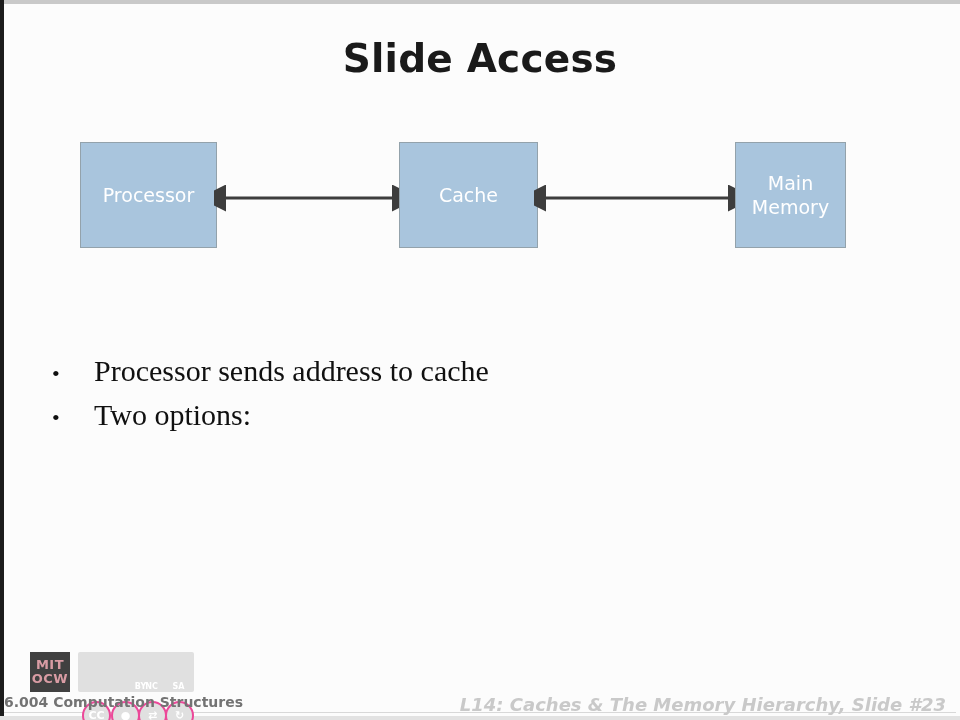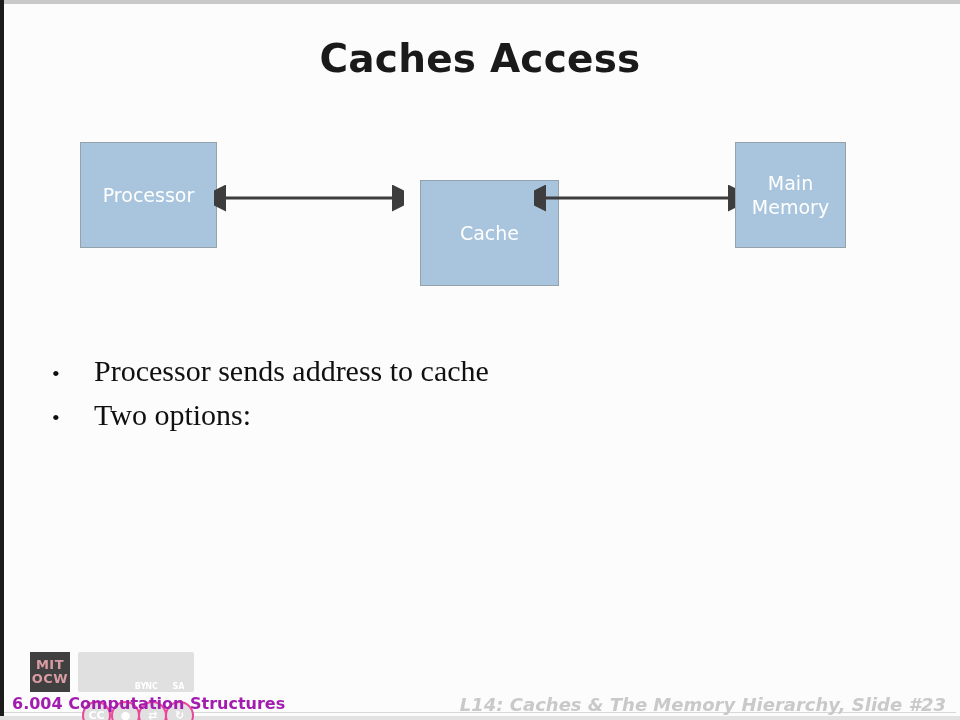--- a/index.html
+++ b/index.html
@@ -56,21 +56,21 @@
     align-items: center;
     justify-content: center;
     text-align: center;
     color: #ffffff;
     font-family: "DejaVu Sans", sans-serif;
     font-size: 19px;
     line-height: 1.28;
     font-weight: 400;
   }
   #box-processor { left: 80px;  top: 142px; width: 137px; height: 106px; }
-  #box-cache     { left: 420px; top: 142px; width: 139px; height: 106px; margin-top: 38px; }
+  #box-cache     { left: 399px; top: 142px; width: 139px; height: 106px; }
   #box-mainmem   { left: 735px; top: 142px; width: 111px; height: 106px; }
 
   .arrow-svg {
     position: absolute;
     top: 180px;
     height: 36px;
   }
   #arrow-proc-cache { left: 214px; width: 190px; }
   #arrow-cache-mem  { left: 534px; width: 206px; }
 
@@ -100,25 +100,25 @@
 
   
   #footer-rule {
     position: absolute;
     left: 4px; top: 712px;
     width: 952px; height: 1px;
     background: #d8d8d8;
   }
   #footer-left {
     position: absolute;
-    left: 12px; top: 694px;
-    font-family: "DejaVu Sans", sans-serif;
-    font-size: 16px;
-    font-weight: bold;
-    color: #a21caf;
+    left: 4px; top: 694px;
+    font-family: "DejaVu Sans", sans-serif;
+    font-size: 14px;
+    font-weight: bold;
+    color: #737373;
     white-space: nowrap;
   }
   #footer-right {
     position: absolute;
     right: 14px; top: 694px;
     font-family: "DejaVu Sans", sans-serif;
     font-size: 18px;
     font-style: italic;
     font-weight: bold;
     color: #c9c9c9;
@@ -178,21 +178,21 @@
 </style>
 </head>
 <body>
 
 <div id="slide">
 
   <div id="edge-top"></div>
   <div id="edge-left"></div>
   <div id="edge-bottom"></div>
 
-  <div id="title">Caches Access</div>
+  <div id="title">Slide Access</div>
 
   <div id="diagram">
 
     <div class="dgm-box" id="box-processor">
       <span>Processor</span>
     </div>
 
     <svg class="arrow-svg" id="arrow-proc-cache" viewBox="0 0 190 36" preserveAspectRatio="none">
       <defs>
         <marker id="ah-left" markerWidth="9" markerHeight="9" refX="8" refY="4.5" orient="auto">

